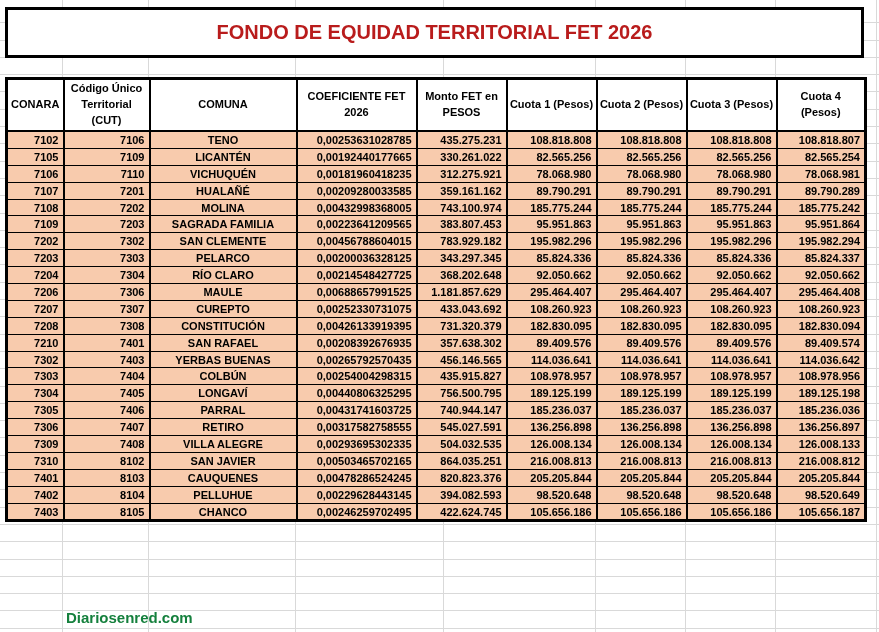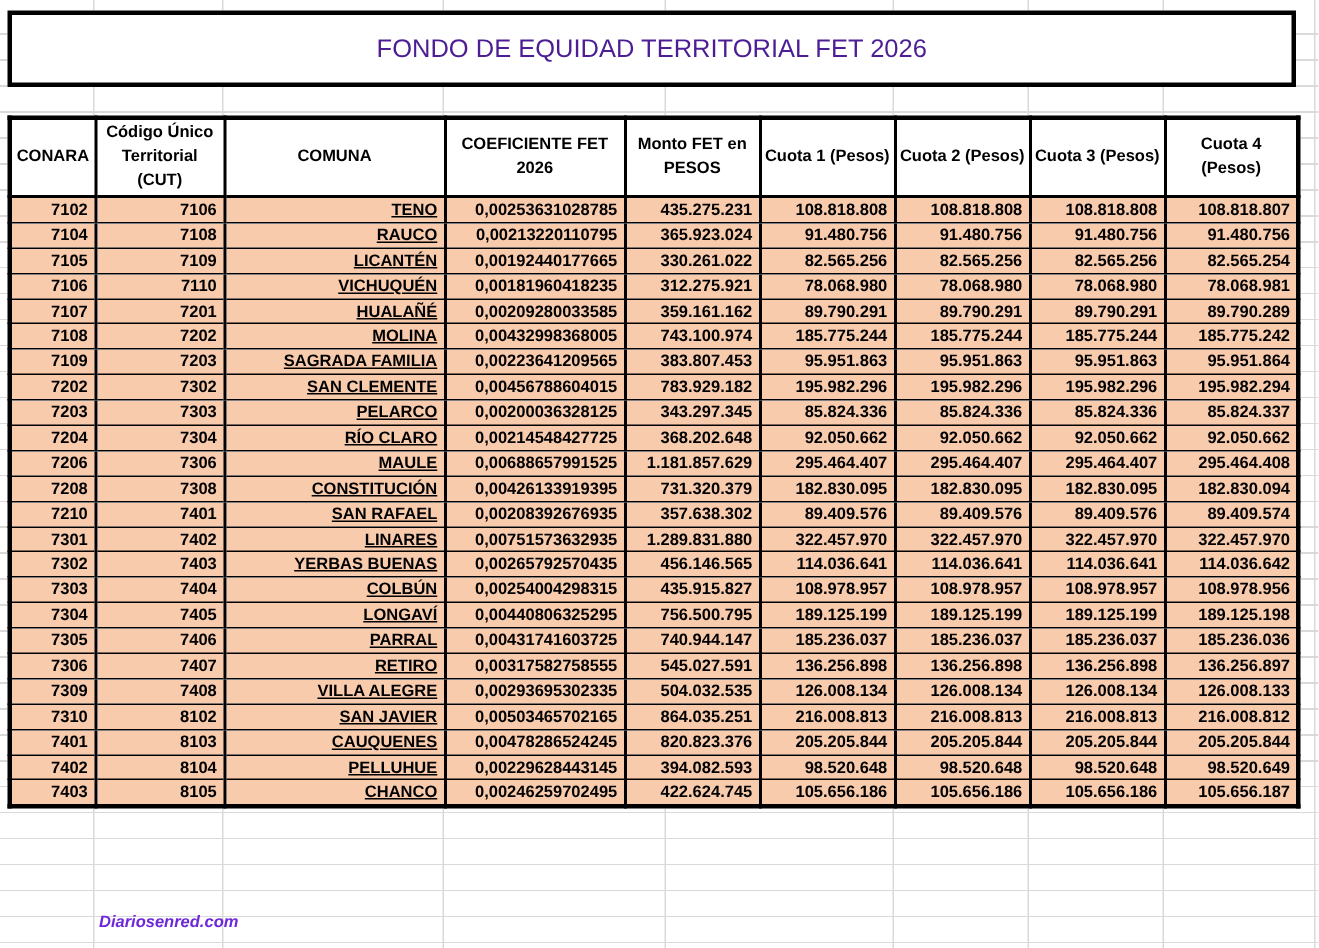--- a/index.html
+++ b/index.html
@@ -15,46 +15,46 @@
     background-image:repeating-linear-gradient(to bottom,transparent 0px,transparent 16.3px,#d9d9d9 16.3px,#d9d9d9 17.3px);
     background-position:0 6px;
   }
   .vline{position:absolute;top:0;width:1px;height:632px;background:#d9d9d9;z-index:0;}
 
   .title-box{
     position:absolute;left:5px;top:7px;width:853px;height:45px;z-index:2;
     background:#ffffff;border:3px solid #000;
     display:flex;align-items:center;justify-content:center;
   }
-  .title-box span{font-size:17px;font-weight:400;color:#4c1d95;letter-spacing:0px;}
+  .title-box span{font-size:20px;font-weight:700;color:#b91c1c;letter-spacing:0px;}
 
   table.fet{
     position:absolute;left:5px;top:77px;z-index:2;
     border-collapse:collapse;table-layout:fixed;width:859px;
     background:#ffffff;
     border:3px solid #000;
   }
   table.fet th{
     border:2.5px solid #000;background:#ffffff;color:#000;
     font-size:11px;font-weight:700;text-align:center;vertical-align:middle;
     height:48px;padding:1px 2px;line-height:1.45;
   }
   table.fet td{
     border:1px solid #000;border-left-width:2px;border-right-width:2px;
     background:#F8CBAD;color:#000;
     font-size:11px;font-weight:700;
     height:15.9px;padding:0 4px;
     white-space:nowrap;overflow:hidden;vertical-align:middle;
   }
-  table.fet td.al{text-align:right;text-decoration:underline;}
+  table.fet td.al{text-align:center;}
   table.fet td.ar{text-align:right;}
 
   .footer-note{
     position:absolute;left:66px;top:609px;z-index:2;
-    font-size:11px;font-style:italic;font-weight:600;color:#6d28d9;
+    font-size:15px;font-weight:600;color:#15803d;
   }
 </style>
 </head>
 <body>
 
 <div class="grid-h"></div>
 <div class="vline" style="left:62px"></div>
 <div class="vline" style="left:148px"></div>
 <div class="vline" style="left:295px"></div>
 <div class="vline" style="left:443px"></div>
@@ -98,31 +98,20 @@
         <td class="ar">7106</td>
         <td class="al">TENO</td>
         <td class="ar">0,00253631028785</td>
         <td class="ar">435.275.231</td>
         <td class="ar">108.818.808</td>
         <td class="ar">108.818.808</td>
         <td class="ar">108.818.808</td>
         <td class="ar">108.818.807</td>
       </tr>
       <tr>
-        <td class="ar">7104</td>
-        <td class="ar">7108</td>
-        <td class="al">RAUCO</td>
-        <td class="ar">0,00213220110795</td>
-        <td class="ar">365.923.024</td>
-        <td class="ar">91.480.756</td>
-        <td class="ar">91.480.756</td>
-        <td class="ar">91.480.756</td>
-        <td class="ar">91.480.756</td>
-      </tr>
-      <tr>
         <td class="ar">7105</td>
         <td class="ar">7109</td>
         <td class="al">LICANTÉN</td>
         <td class="ar">0,00192440177665</td>
         <td class="ar">330.261.022</td>
         <td class="ar">82.565.256</td>
         <td class="ar">82.565.256</td>
         <td class="ar">82.565.256</td>
         <td class="ar">82.565.254</td>
       </tr>
@@ -208,20 +197,31 @@
         <td class="ar">7306</td>
         <td class="al">MAULE</td>
         <td class="ar">0,00688657991525</td>
         <td class="ar">1.181.857.629</td>
         <td class="ar">295.464.407</td>
         <td class="ar">295.464.407</td>
         <td class="ar">295.464.407</td>
         <td class="ar">295.464.408</td>
       </tr>
       <tr>
+        <td class="ar">7207</td>
+        <td class="ar">7307</td>
+        <td class="al">CUREPTO</td>
+        <td class="ar">0,00252330731075</td>
+        <td class="ar">433.043.692</td>
+        <td class="ar">108.260.923</td>
+        <td class="ar">108.260.923</td>
+        <td class="ar">108.260.923</td>
+        <td class="ar">108.260.923</td>
+      </tr>
+      <tr>
         <td class="ar">7208</td>
         <td class="ar">7308</td>
         <td class="al">CONSTITUCIÓN</td>
         <td class="ar">0,00426133919395</td>
         <td class="ar">731.320.379</td>
         <td class="ar">182.830.095</td>
         <td class="ar">182.830.095</td>
         <td class="ar">182.830.095</td>
         <td class="ar">182.830.094</td>
       </tr>
@@ -230,31 +230,20 @@
         <td class="ar">7401</td>
         <td class="al">SAN RAFAEL</td>
         <td class="ar">0,00208392676935</td>
         <td class="ar">357.638.302</td>
         <td class="ar">89.409.576</td>
         <td class="ar">89.409.576</td>
         <td class="ar">89.409.576</td>
         <td class="ar">89.409.574</td>
       </tr>
       <tr>
-        <td class="ar">7301</td>
-        <td class="ar">7402</td>
-        <td class="al">LINARES</td>
-        <td class="ar">0,00751573632935</td>
-        <td class="ar">1.289.831.880</td>
-        <td class="ar">322.457.970</td>
-        <td class="ar">322.457.970</td>
-        <td class="ar">322.457.970</td>
-        <td class="ar">322.457.970</td>
-      </tr>
-      <tr>
         <td class="ar">7302</td>
         <td class="ar">7403</td>
         <td class="al">YERBAS BUENAS</td>
         <td class="ar">0,00265792570435</td>
         <td class="ar">456.146.565</td>
         <td class="ar">114.036.641</td>
         <td class="ar">114.036.641</td>
         <td class="ar">114.036.641</td>
         <td class="ar">114.036.642</td>
       </tr>

